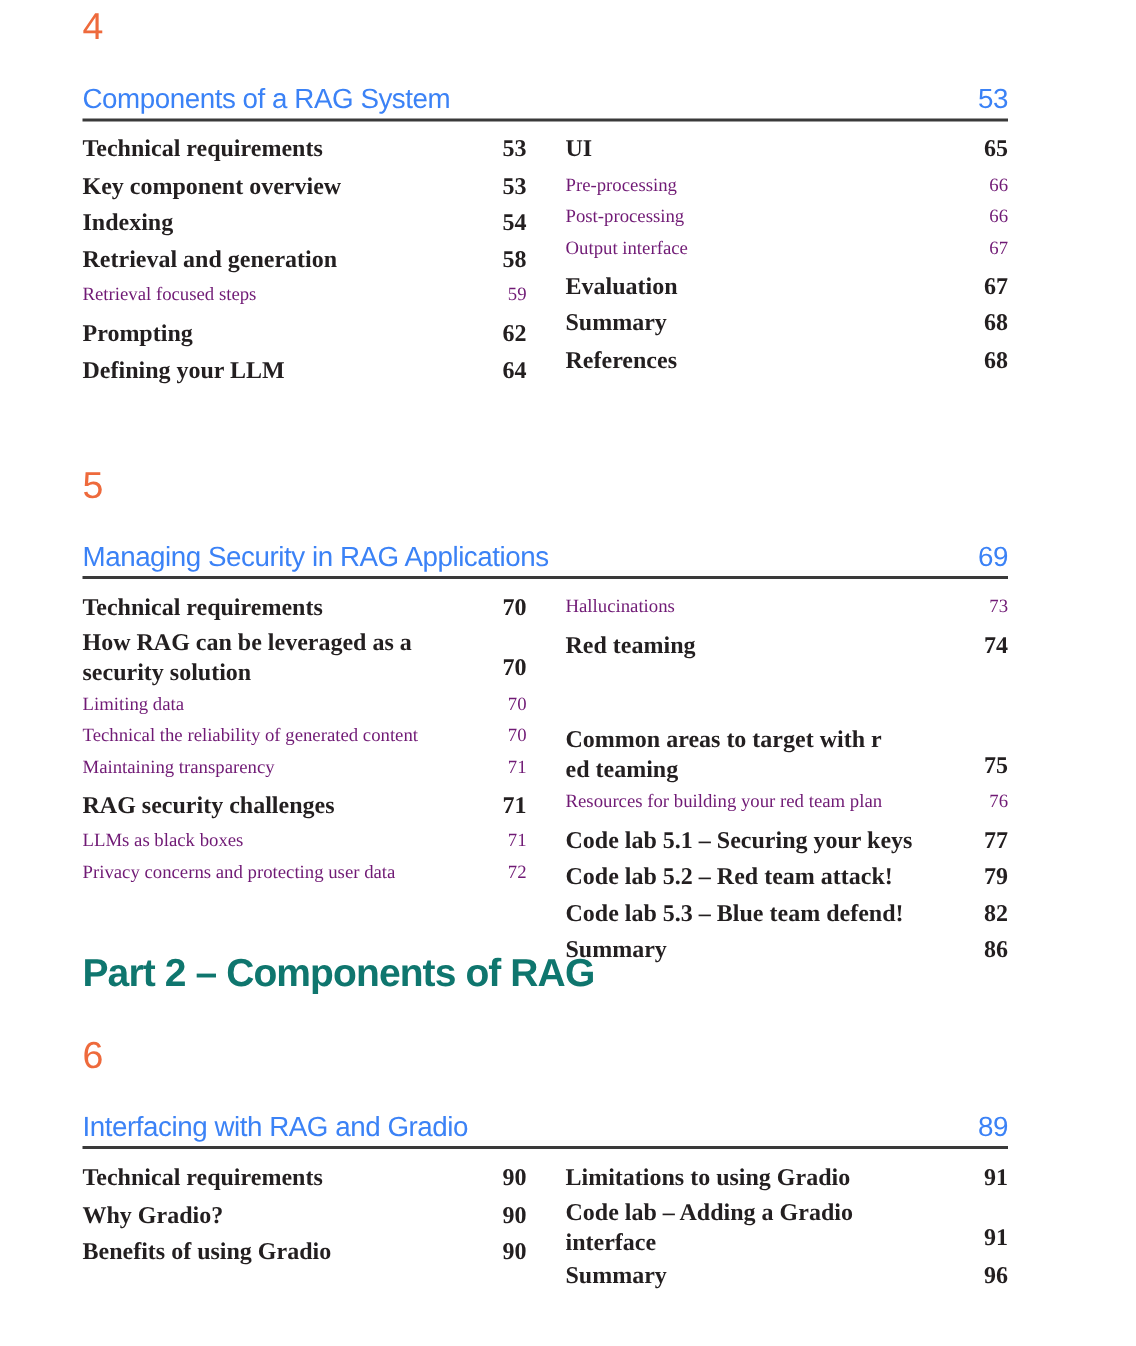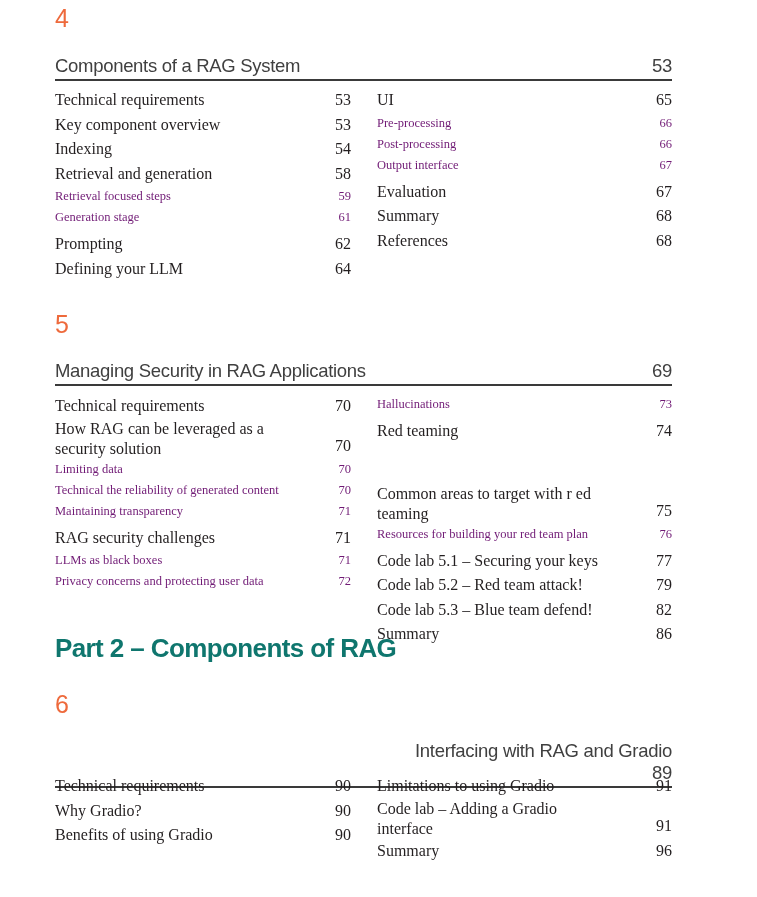--- a/index.html
+++ b/index.html
@@ -1,24 +1,24 @@
 <!DOCTYPE html>
 <html><head>
 <meta charset="utf-8">
 <style>
   html, body { margin: 0; padding: 0; background: #ffffff; }
   body { width: 757px; height: 897px; position: relative; overflow: hidden; color: #231f20; }
   .chapter-num { position: absolute; left: 55px; font-family: "Liberation Sans", sans-serif; font-size: 25px; color: #ee6a3c; font-weight: normal; line-height: 1; }
-  .chapter-head { position: absolute; left: 55px; width: 617px; border-bottom: 2.5px solid #3a3a3a; display: flex; justify-content: space-between; align-items: flex-end; padding-bottom: 2px; font-family: "Liberation Sans", sans-serif; font-size: 18.5px; letter-spacing: -0.3px; color: #404040; }
+  .chapter-head { position: absolute; left: 55px; width: 617px; border-bottom: 2.5px solid #3a3a3a; display: flex; justify-content: space-between; align-items: flex-end; padding-bottom: 2px; font-family: "Liberation Sans", sans-serif; font-size: 18.5px; letter-spacing: -0.3px; color: #3b82f6; gap: 36px; }
   .part-title { position: absolute; left: 55px; font-family: "Liberation Sans", sans-serif; font-weight: bold; font-size: 26px; letter-spacing: -0.6px; color: #0f766e; }
   .col { position: absolute; font-family: "Liberation Serif", serif; color: #231f20; }
   .entry { display: flex; justify-content: space-between; align-items: flex-end; }
   .entry .title { flex: 1; }
   .entry .page { text-align: right; margin-left: 8px; }
-  .lvl1 { font-size: 16px; line-height: 24.5px; }
+  .lvl1 { font-size: 16px; line-height: 24.5px; font-weight: bold; }
   .lvl2 { font-size: 12.5px; line-height: 21px; color: #701a75; }
   .lvl1.wrap .title { line-height: 20px; }
   .gap { height: 4px; }
 </style>
 </head>
 <body>
 
 <div class="chapter-num" style="top:6px;">4</div>
 <div class="chapter-head" style="top:55px;">
   <span>Components of a RAG System</span>
@@ -38,24 +38,20 @@
       <span class="page">54</span>
     </div>
     <div class="entry lvl1">
       <span class="title">Retrieval and generation</span>
       <span class="page">58</span>
     </div>
     <div class="entry lvl2">
       <span class="title">Retrieval focused steps</span>
       <span class="page">59</span>
     </div>
-    <div class="entry lvl2">
-      <span class="title">Generation stage</span>
-      <span class="page">61</span>
-    </div>
     <div class="gap"></div>
     <div class="entry lvl1">
       <span class="title">Prompting</span>
       <span class="page">62</span>
     </div>
     <div class="entry lvl1">
       <span class="title">Defining your LLM</span>
       <span class="page">64</span>
     </div>
   </div>
@@ -164,21 +160,21 @@
     </div>
     <div class="entry lvl1">
       <span class="title">Summary</span>
       <span class="page">86</span>
     </div>
   </div>
 
 <div class="part-title" style="top:633px;">Part 2 – Components of RAG</div>
 
 <div class="chapter-num" style="top:692px;">6</div>
-<div class="chapter-head" style="top:740px;flex-direction:column;">
+<div class="chapter-head" style="top:740px;">
   <span>Interfacing with RAG and Gradio</span>
   <span>89</span>
 </div>
 <div class="col" id="c2l" style="left:55px; top:774px; width:296px;">
     <div class="entry lvl1">
       <span class="title">Technical requirements</span>
       <span class="page">90</span>
     </div>
     <div class="entry lvl1">
       <span class="title">Why Gradio?</span>

